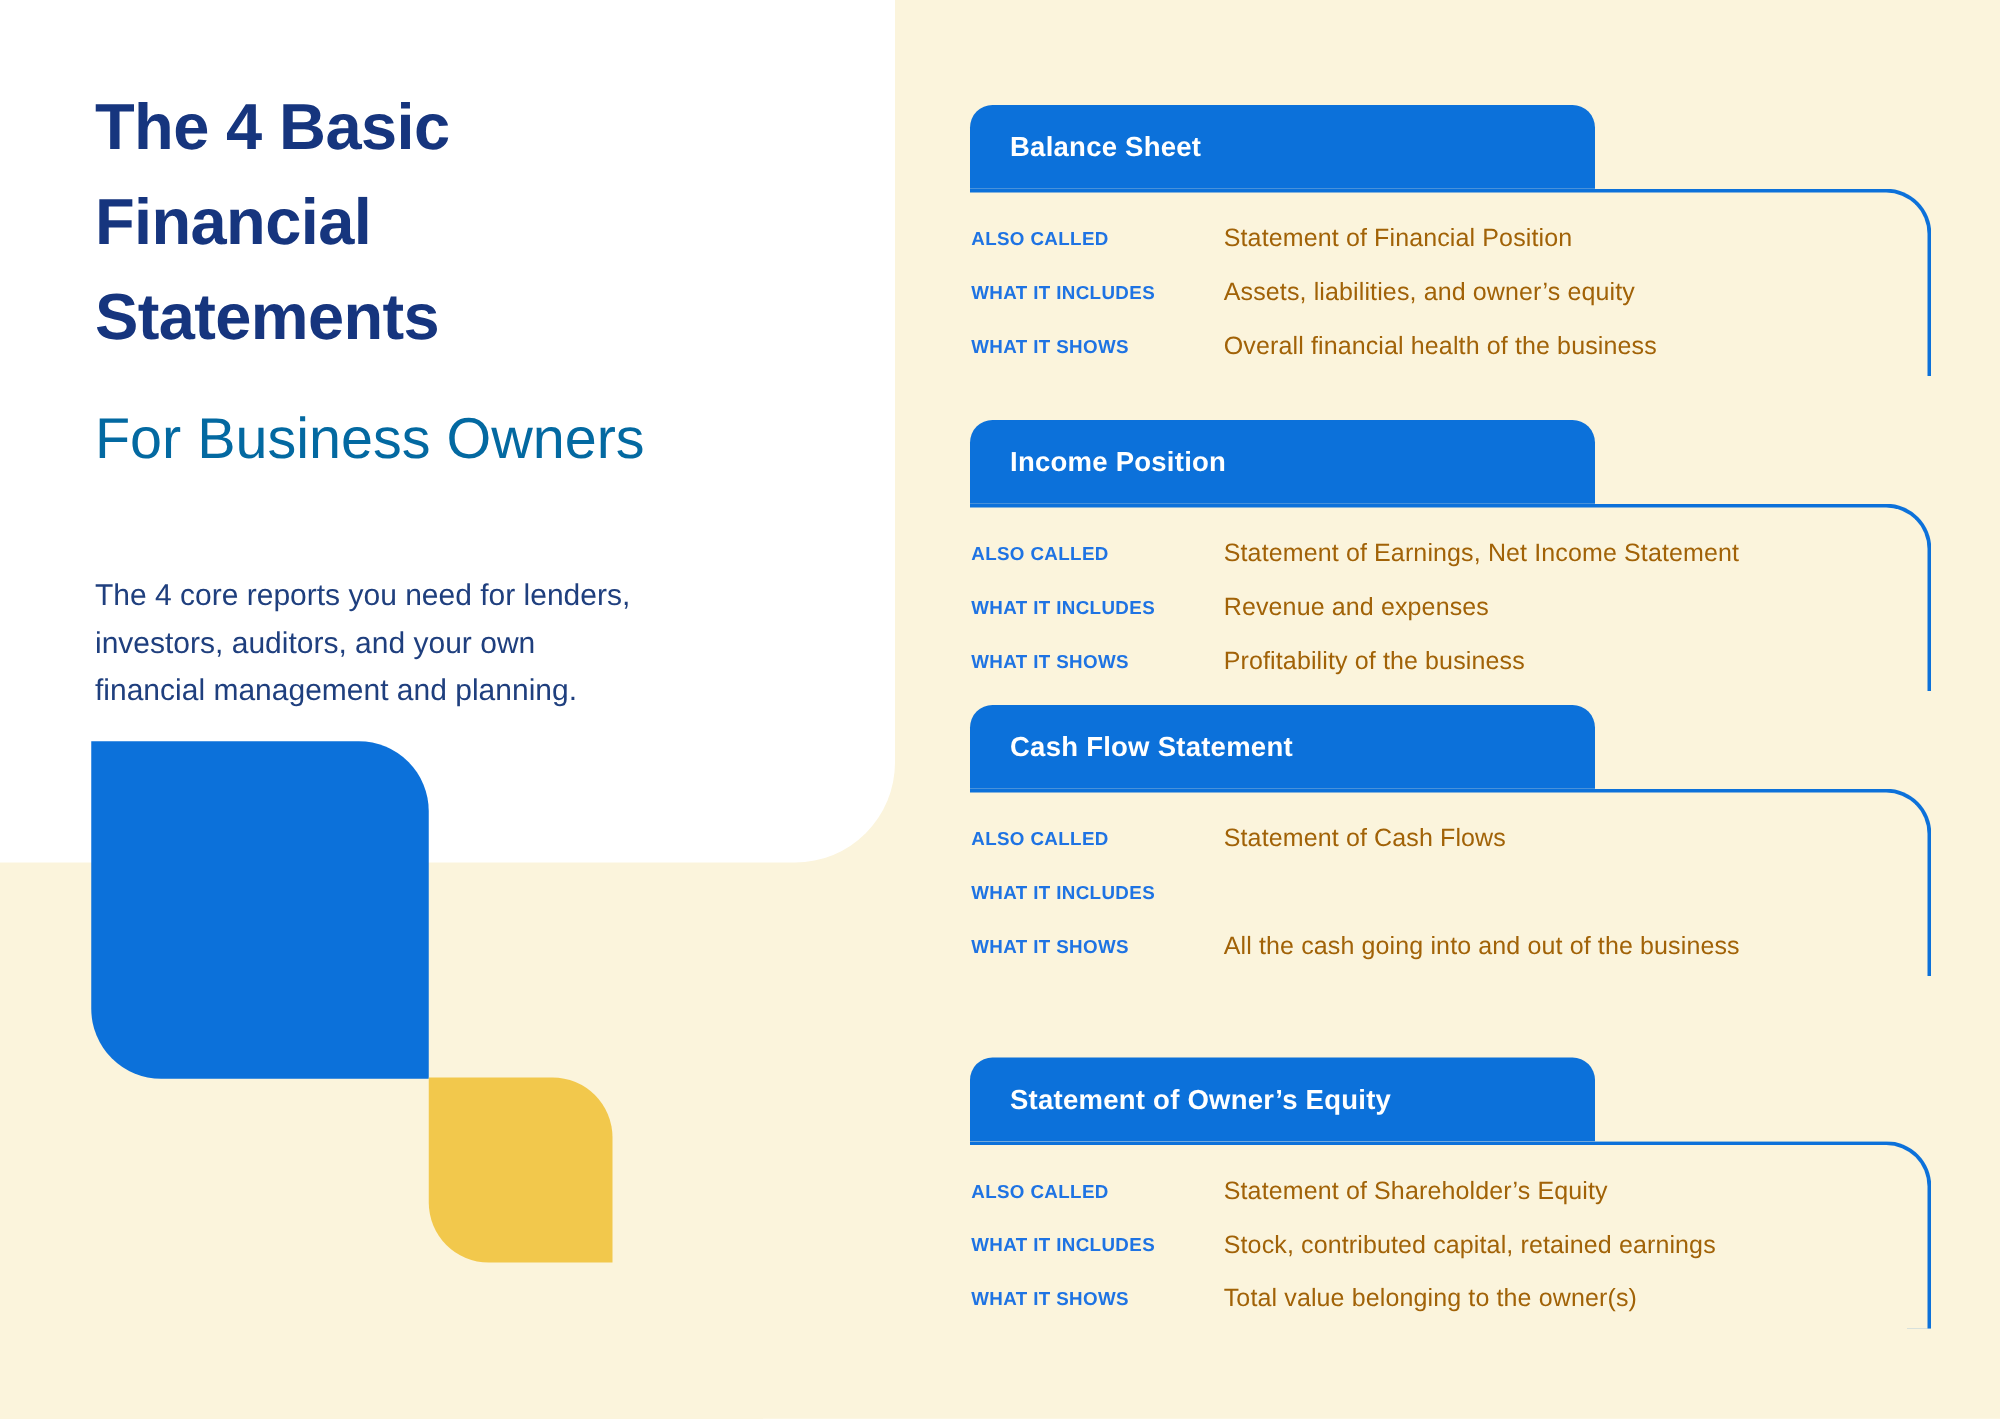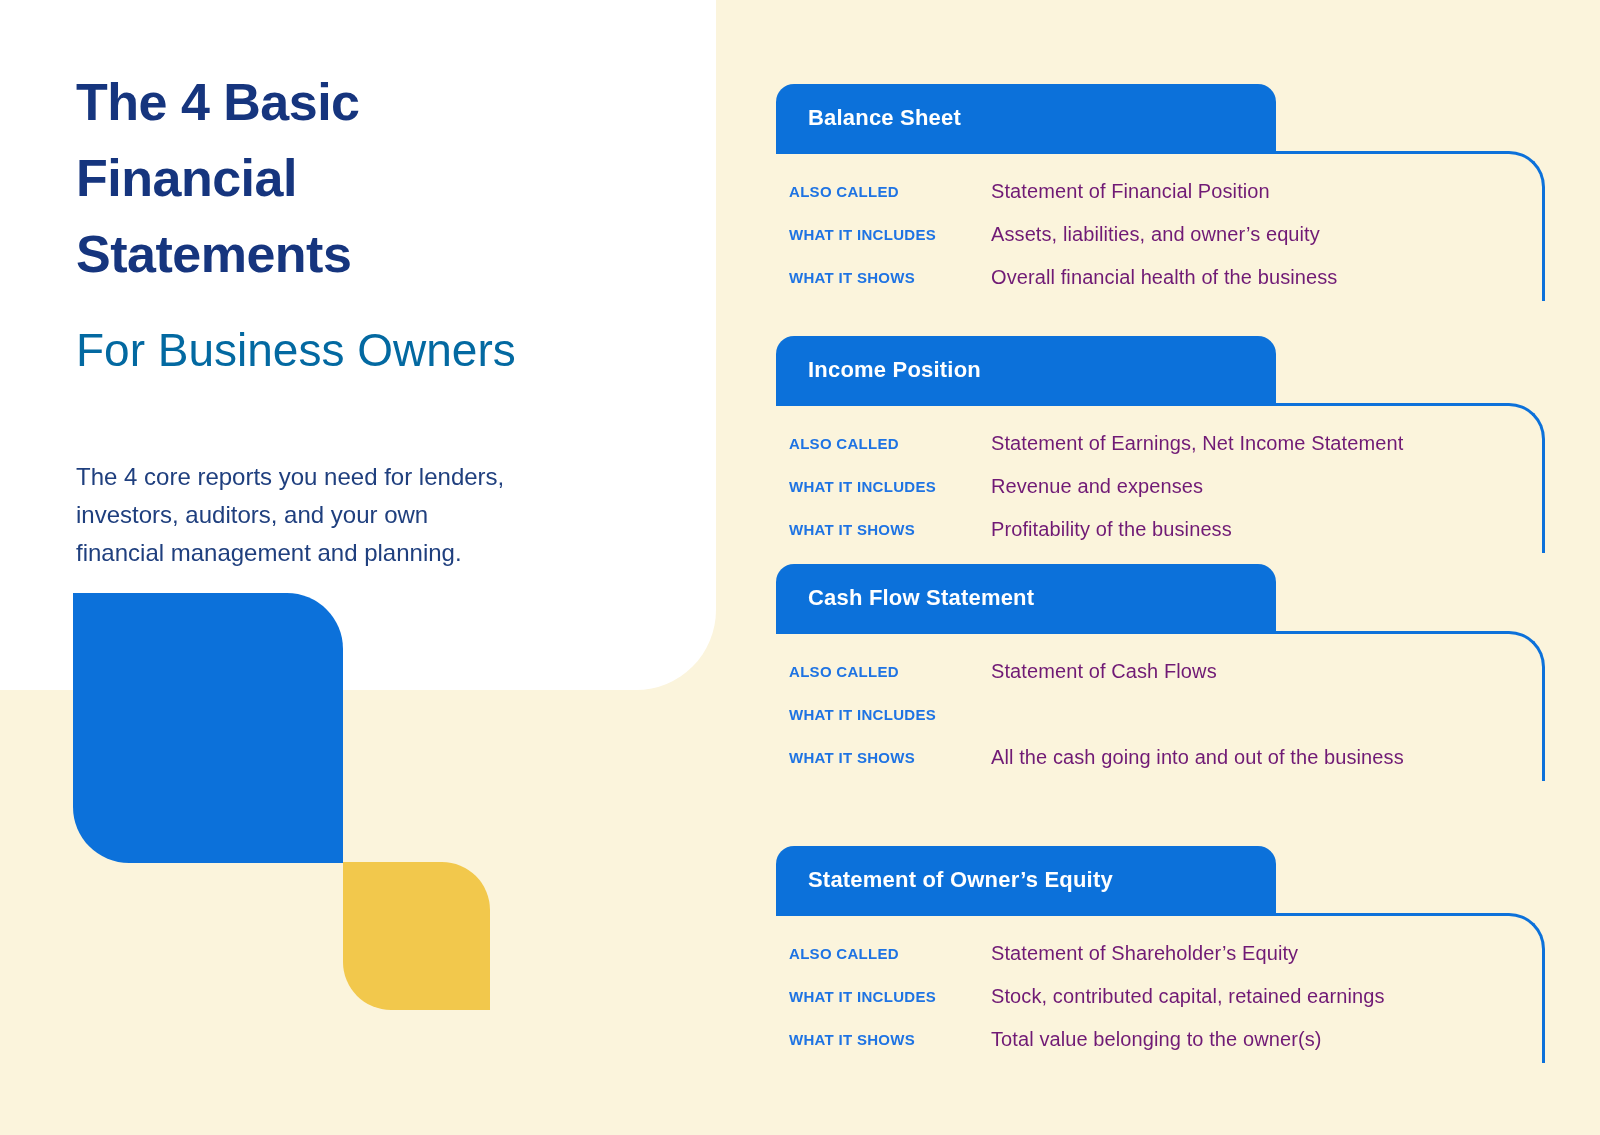--- a/index.html
+++ b/index.html
@@ -71,29 +71,29 @@
     width:766px;height:147px;
     border-top:3px solid #0C71DA;
     border-right:3px solid #0C71DA;
     border-top-right-radius:36px;
     z-index:1;
   }
   .card-rows{
     position:absolute;left:1px;top:86px;width:740px;
   }
   .card-row{
-    display:flex;align-items:center;height:43px;margin-left:12px;
+    display:flex;align-items:center;height:43px;
   }
   .row-label{
     flex:0 0 202px;
     font-size:15px;font-weight:700;letter-spacing:0.3px;
     color:#1E73E3;text-transform:uppercase;
   }
   .row-value{
-    font-size:20px;font-weight:400;color:#701a75;letter-spacing:0.1px;
+    font-size:20px;font-weight:400;color:#a16207;letter-spacing:0.1px;
   }
   .card1{top:84px;}
   .card2{top:336px;}
   .card3{top:564px;}
   .card4{top:846px;}
 </style>
 </head>
 <body>
 
 <div class="page">

